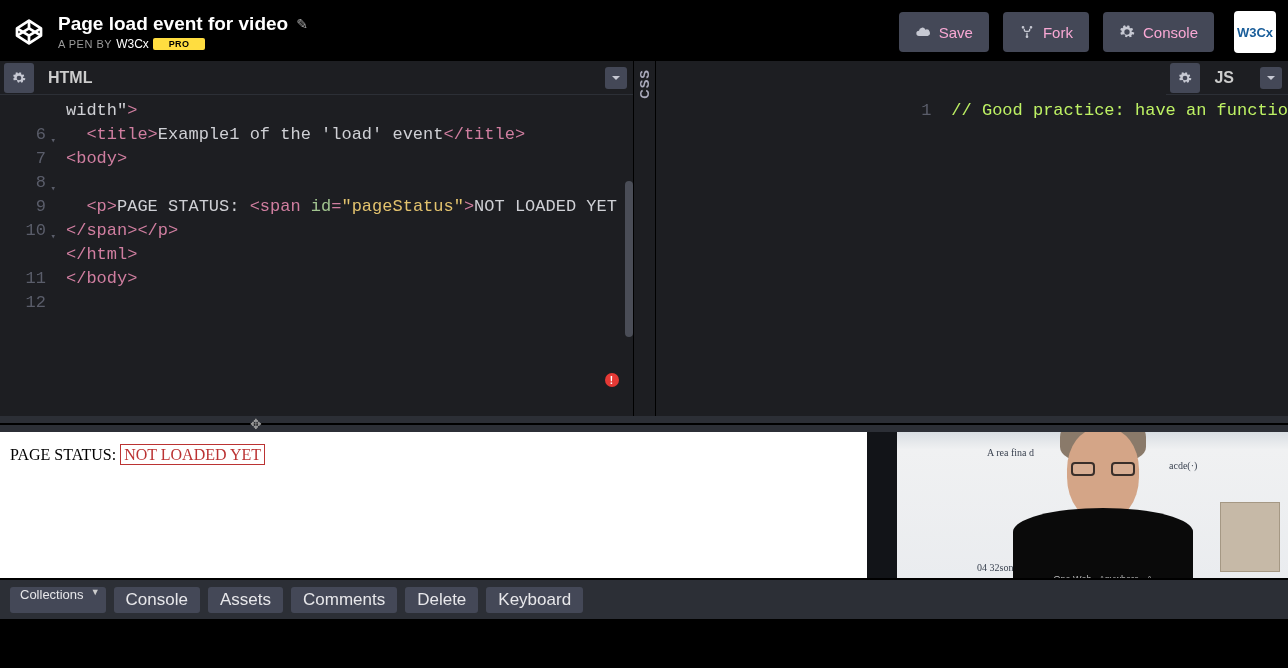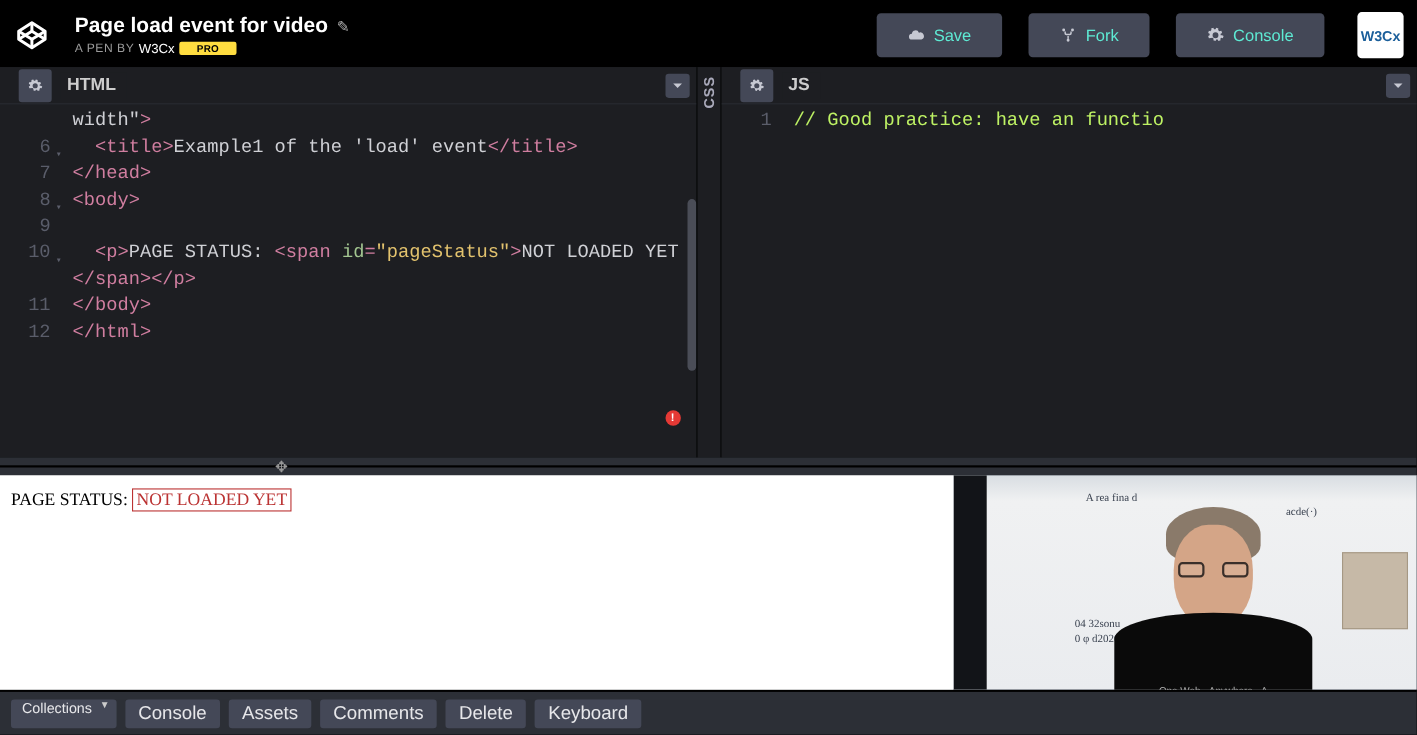--- a/index.html
+++ b/index.html
@@ -12,37 +12,37 @@
     color: #fff;
   }
   .topbar-space { height: 3px; background: #000; }
   
   .header {
     background: #000;
     height: 58px;
     display: flex;
     align-items: center;
     padding: 0 12px 0 14px;
-    gap: 24px;
+    gap: 14px;
   }
   .logo svg { display: block; }
   .title-block { display: flex; flex-direction: column; gap: 2px; }
   .title-row { display: flex; align-items: center; gap: 8px; }
   .pen-title { font-size: 19px; font-weight: 600; color: #fff; }
   .pencil { color: #aaa; font-size: 14px; }
   .subtitle { font-size: 11px; letter-spacing: .5px; color: #9b9b9b; text-transform: uppercase; display: flex; align-items: center; gap: 4px; }
   .subtitle .author { color: #fff; text-transform: none; font-size: 12px; letter-spacing: 0; }
   .pro-badge { background: #ffdd40; color: #000; font-size: 9px; font-weight: 700; padding: 1px 16px; border-radius: 2px; letter-spacing: .3px; }
   .header-spacer { flex: 1; }
   .hdr-btn {
     background: #444857;
     border: none;
-    color: #5eead4;
+    color: #f9a8d4;
     height: 40px;
-    padding: 0 28px;
+    padding: 0 16px;
     border-radius: 4px;
     font-size: 15px;
     display: flex;
     align-items: center;
     gap: 8px;
     cursor: pointer;
   }
   .hdr-btn svg { width: 16px; height: 16px; fill: #c7c9d3; }
   .avatar {
     width: 42px; height: 42px;
@@ -74,28 +74,28 @@
     padding-top: 8px;
   }
   .css-label {
     writing-mode: vertical-rl;
     transform: rotate(180deg);
     font-size: 13px;
     font-weight: 700;
     color: #aab;
     letter-spacing: 1px;
   }
-  .panel-js { flex: 1; }
+  .panel-js { flex: 1; align-items: flex-end; }
   .panel-header {
     background: #1d1e22;
     height: 34px;
     display: flex;
     align-items: center;
     gap: 8px;
-    padding: 0 6px 0 17px;
+    padding: 0 6px 0 4px;
     border-bottom: 1px solid #2c2f36;
   }
   .gear-btn {
     width: 30px; height: 30px;
     background: #444857;
     border-radius: 3px;
     display: flex; align-items: center; justify-content: center;
     cursor: pointer;
   }
   .gear-btn svg { width: 14px; height: 14px; fill: #c7c9d3; }
@@ -167,21 +167,21 @@
     display: flex; align-items: center;
   }
   .h-resizer .hline { height: 2px; background: #000; width: 100%; }
   .move-cursor {
     position: absolute;
     left: 250px; top: 0;
     font-size: 14px; color: #999;
   }
   
   .output {
-    height: 195px;
+    height: 146px;
     display: flex;
     background: #fff;
   }
   .preview {
     flex: 1;
     background: #fff;
     color: #000;
     padding: 14px 10px;
     font-family: "Times New Roman", serif;
     font-size: 16px;
@@ -365,26 +365,25 @@
           <div>8<span class="fold">▾</span></div>
           <div>9</div>
           <div>10<span class="fold">▾</span></div>
           <div></div>
           <div>11</div>
           <div>12</div>
         </div>
       <div class="code-lines" id="html-lines">
           <div class="line"><span class="t-text">width"</span><span class="t-tag">&gt;</span></div>
           <div class="line"><span class="t-text">  </span><span class="t-tag">&lt;title&gt;</span><span class="t-text">Example1 of the 'load' event</span><span class="t-tag">&lt;/title&gt;</span></div>
-          <div class="line"><span class="t-tag">&lt;/head&gt;</span></div>
           <div class="line"><span class="t-tag">&lt;body&gt;</span></div>
           <div class="line"></div>
           <div class="line"><span class="t-text">  </span><span class="t-tag">&lt;p&gt;</span><span class="t-text">PAGE STATUS: </span><span class="t-tag">&lt;span</span><span class="t-text"> </span><span class="t-attr">id</span><span class="t-tag">=</span><span class="t-str">"pageStatus"</span><span class="t-tag">&gt;</span><span class="t-text">NOT LOADED YET</span><span class="t-tag">&lt;/span&gt;&lt;/p&gt;</span></div>
+          <div class="line"><span class="t-tag">&lt;/html&gt;</span></div>
           <div class="line"><span class="t-tag">&lt;/body&gt;</span></div>
-          <div class="line"><span class="t-tag">&lt;/html&gt;</span></div>
         </div>
       <div class="scroll-thumb"></div>
     </div>
     <div class="err-badge">!</div>
   </div>
 
   <div class="panel-css-collapsed">
     <span class="css-label">CSS</span>
   </div>
 

